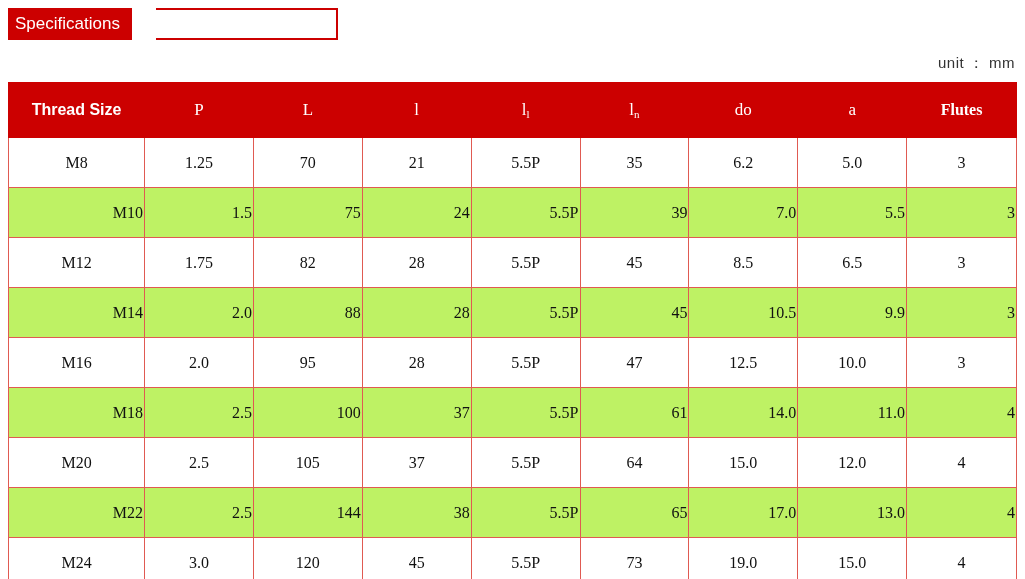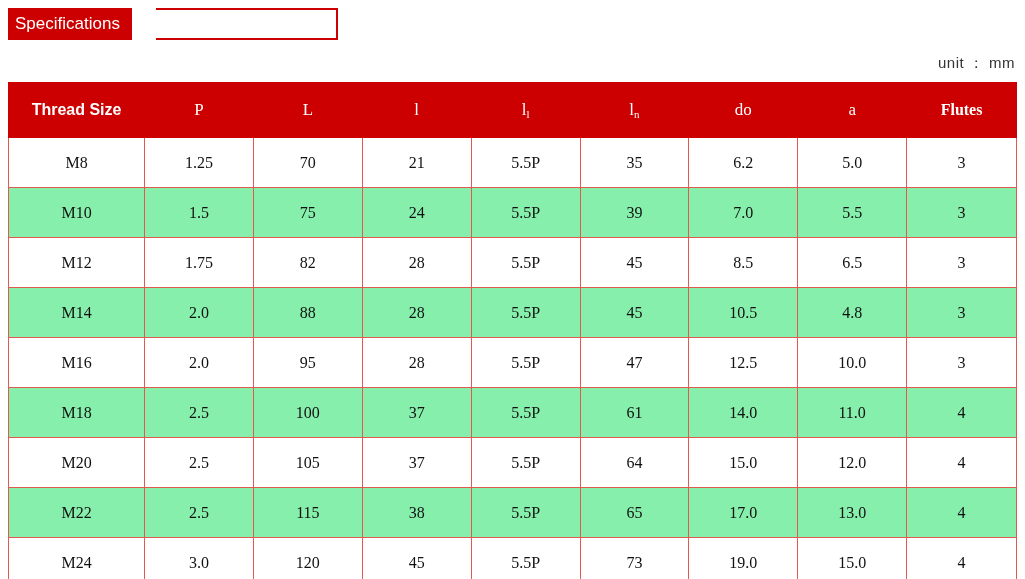--- a/index.html
+++ b/index.html
@@ -96,21 +96,22 @@
   table.spec-table td {
     height: 47px;
     border: 1px solid #e05a52;
     text-align: center;
     vertical-align: middle;
     font-size: 16px;
     color: #111111;
     background: #ffffff;
   }
   table.spec-table tr.alt td {
-    background: #86efac;
+    background: #bef264;
+    text-align: right;
   }
   sub {
     font-size: 11px;
     vertical-align: baseline;
     position: relative;
     top: 3px;
   }
 </style>
 </head>
 <body>
@@ -185,21 +186,21 @@
           <td>3</td>
         </tr>
         <tr class="alt">
           <td>M14</td>
           <td>2.0</td>
           <td>88</td>
           <td>28</td>
           <td>5.5P</td>
           <td>45</td>
           <td>10.5</td>
-          <td>4.8</td>
+          <td>9.9</td>
           <td>3</td>
         </tr>
         <tr>
           <td>M16</td>
           <td>2.0</td>
           <td>95</td>
           <td>28</td>
           <td>5.5P</td>
           <td>47</td>
           <td>12.5</td>
@@ -224,21 +225,21 @@
           <td>37</td>
           <td>5.5P</td>
           <td>64</td>
           <td>15.0</td>
           <td>12.0</td>
           <td>4</td>
         </tr>
         <tr class="alt">
           <td>M22</td>
           <td>2.5</td>
-          <td>115</td>
+          <td>144</td>
           <td>38</td>
           <td>5.5P</td>
           <td>65</td>
           <td>17.0</td>
           <td>13.0</td>
           <td>4</td>
         </tr>
         <tr>
           <td>M24</td>
           <td>3.0</td>

